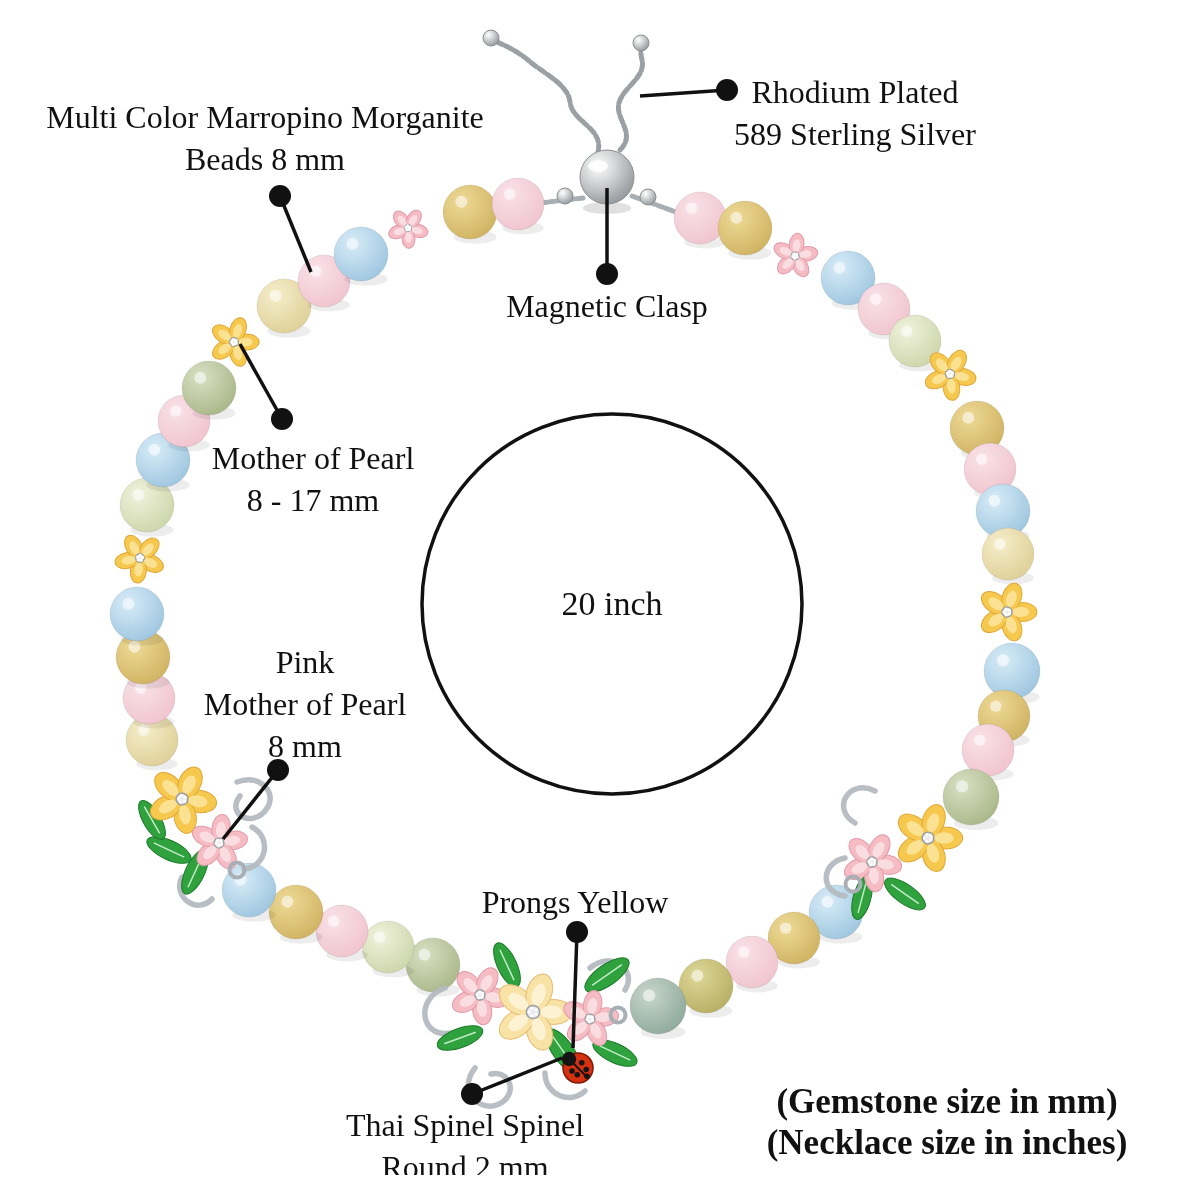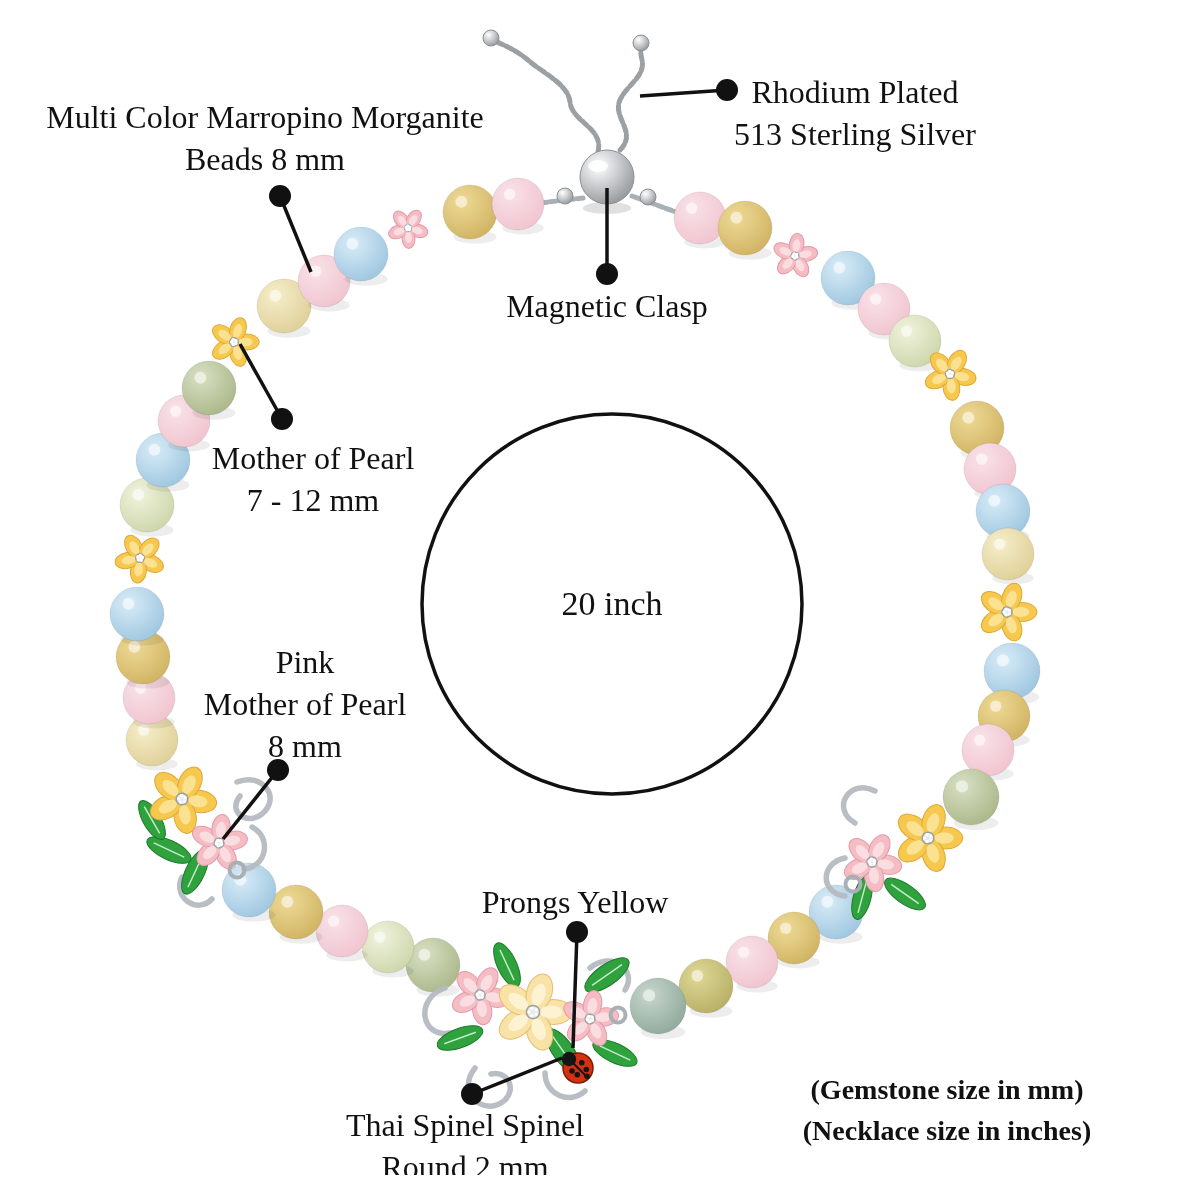--- a/index.html
+++ b/index.html
@@ -2,21 +2,21 @@
 <html><head>
 <meta charset="utf-8">
 <style>
   html,body{margin:0;padding:0;background:#fff;}
   .canvas{position:relative;width:1200px;height:1175px;background:#fff;overflow:hidden;
           font-family:"Liberation Serif","DejaVu Serif",serif;color:#111;}
   .canvas svg{position:absolute;left:0;top:0;}
   .label{position:absolute;transform:translateX(-50%);text-align:center;
          font-size:32px;line-height:42px;white-space:nowrap;color:#111;}
   .label.big{font-size:34px;text-align:right;}
-  .label.footnote{font-weight:bold;font-size:28px;line-height:41px;}
+  .label.footnote{font-weight:bold;font-size:35px;line-height:41px;margin-top:12px;}
 </style>
 </head>
 <body>
 
 <div class="canvas">
 
   <svg id="necklace-svg" width="1200" height="1200" viewBox="0 0 1200 1200">
       <defs>
         <radialGradient id="g-pink" cx="35%" cy="30%" r="78%">
           <stop offset="0%" stop-color="#f9e2e8"></stop>
@@ -575,30 +575,30 @@
       </g>
     </svg>
 
   <div class="label" style="left:265px;top:96px">
     <div>Multi Color Marropino Morganite</div>
     <div>Beads 8 mm</div>
   </div>
 
   <div class="label" style="left:855px;top:71px">
     <div>Rhodium Plated</div>
-    <div>513 Sterling Silver</div>
+    <div>589 Sterling Silver</div>
   </div>
 
   <div class="label" style="left:607px;top:285px">
     <div>Magnetic Clasp</div>
   </div>
 
   <div class="label" style="left:313px;top:437px">
     <div>Mother of Pearl</div>
-    <div>7 - 12 mm</div>
+    <div>8 - 17 mm</div>
   </div>
 
   <div class="label big" style="left:612px;top:583px">
     <div>20 inch</div>
   </div>
 
   <div class="label" style="left:305px;top:641px">
     <div>Pink</div>
     <div>Mother of Pearl</div>
     <div>8 mm</div>

